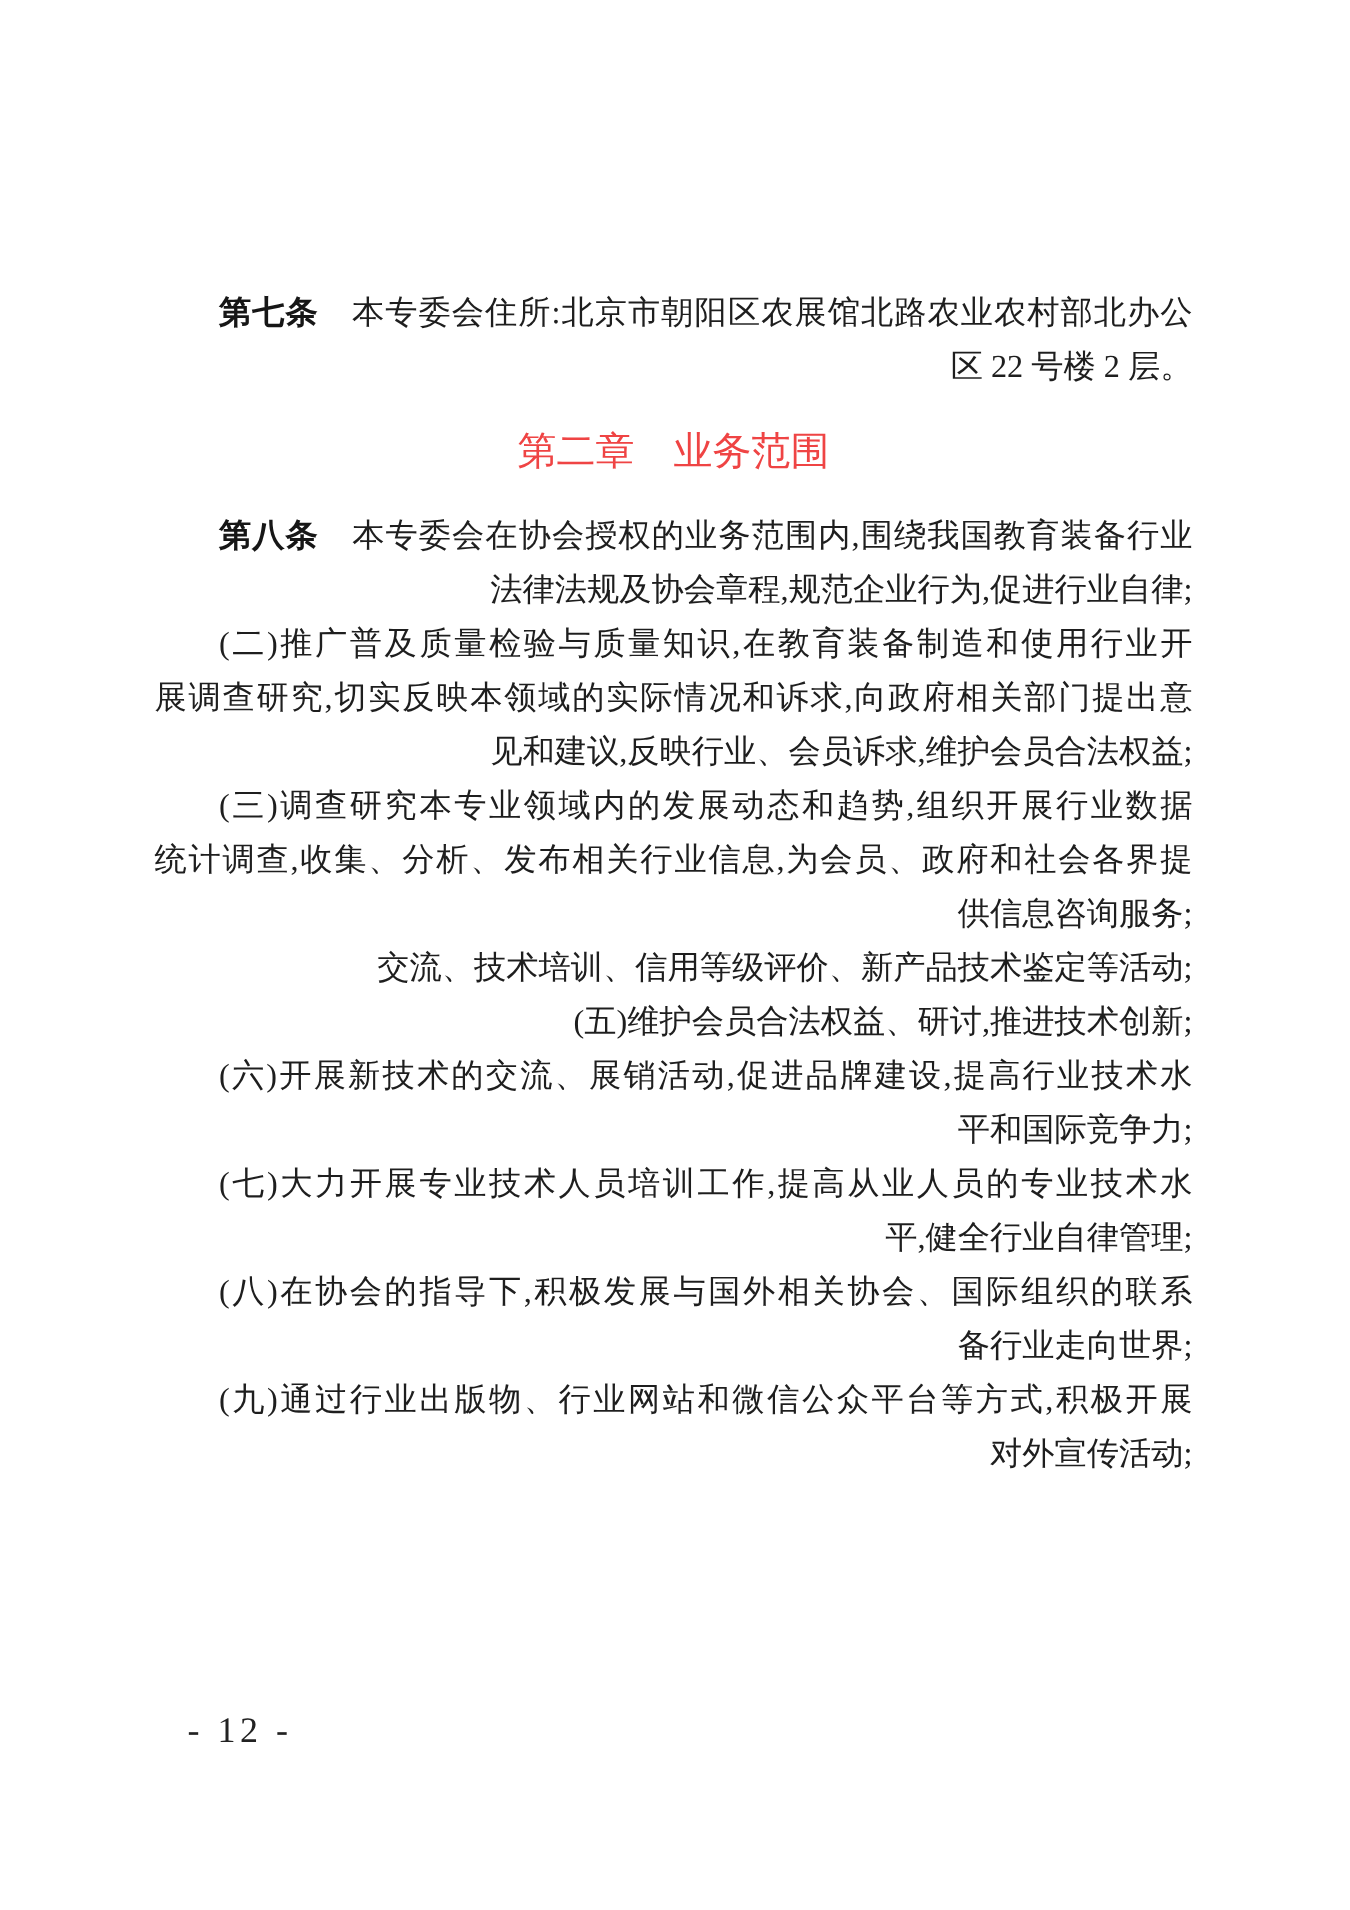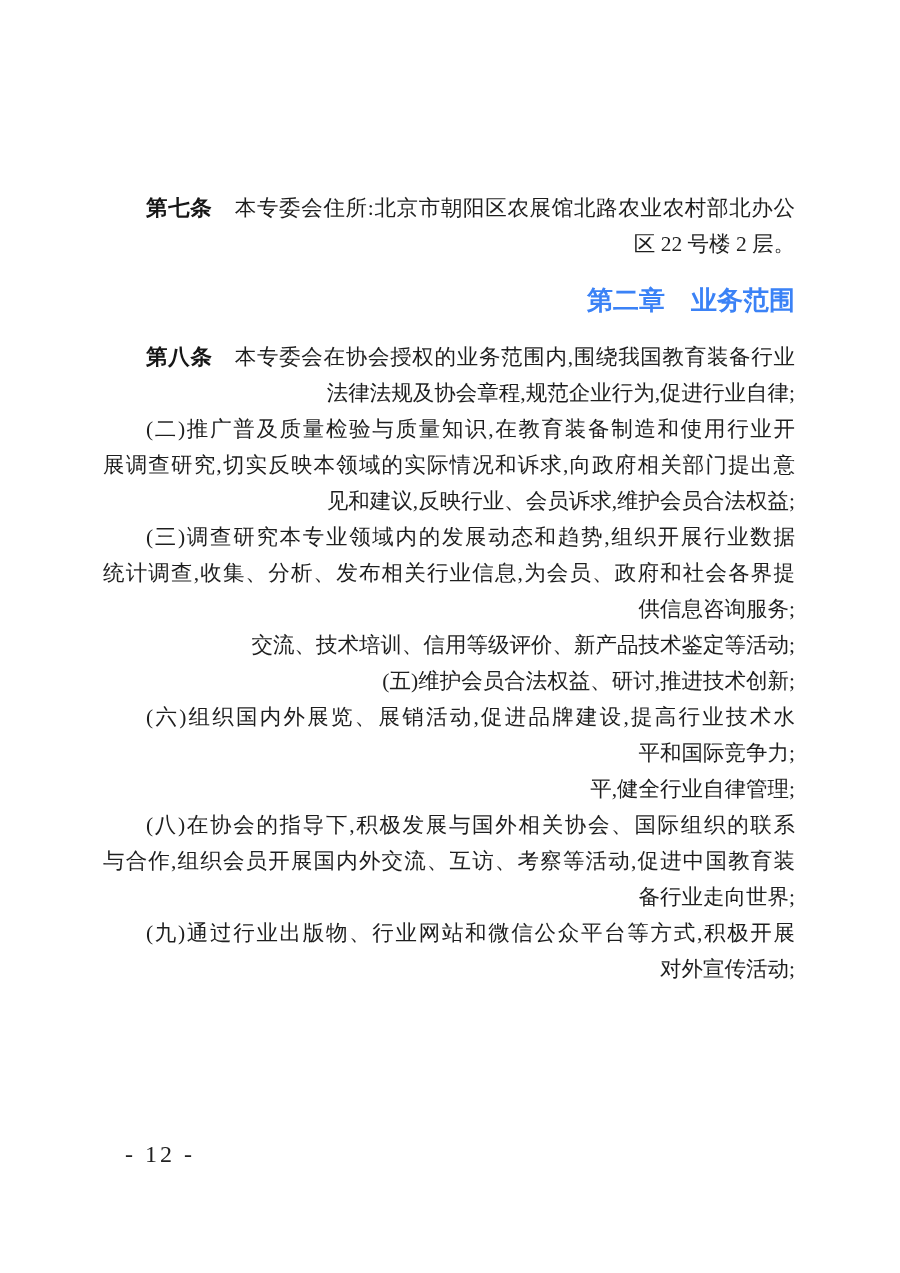--- a/index.html
+++ b/index.html
@@ -34,26 +34,26 @@
   .line.indent {
     text-indent: 43px;
   }
   .lead {
     font-weight: bold;
     font-family: "Liberation Sans", sans-serif;
     color: #161616;
   }
   .heading {
     font-size: 26px;
-    font-weight: bold;
+    font-weight: normal;
     font-family: "Liberation Sans", sans-serif;
-    text-align: right;
+    text-align: center;
     line-height: 40px;
     margin: 18px 0 19px 0;
-    color: #3b82f6;
+    color: #ef4444;
   }
   .page-number {
     position: absolute;
     left: 125px;
     top: 1141px;
     font-size: 24px;
     line-height: 26px;
     letter-spacing: 3px;
     color: #222222;
     font-family: "Liberation Serif", serif;
@@ -70,23 +70,23 @@
       <div class="line indent fill"><span class="lead">第八条</span>　本专委会在协会授权的业务范围内,围绕我国教育装备行业</div>
       <div class="line">法律法规及协会章程,规范企业行为,促进行业自律;</div>
       <div class="line indent fill">(二)推广普及质量检验与质量知识,在教育装备制造和使用行业开</div>
       <div class="line fill">展调查研究,切实反映本领域的实际情况和诉求,向政府相关部门提出意</div>
       <div class="line">见和建议,反映行业、会员诉求,维护会员合法权益;</div>
       <div class="line indent fill">(三)调查研究本专业领域内的发展动态和趋势,组织开展行业数据</div>
       <div class="line fill">统计调查,收集、分析、发布相关行业信息,为会员、政府和社会各界提</div>
       <div class="line">供信息咨询服务;</div>
       <div class="line">交流、技术培训、信用等级评价、新产品技术鉴定等活动;</div>
       <div class="line indent">(五)维护会员合法权益、研讨,推进技术创新;</div>
-      <div class="line indent fill">(六)组织国内外展览、展销活动,促进品牌建设,提高行业技术水</div>
+      <div class="line indent fill">(六)开展新技术的交流、展销活动,促进品牌建设,提高行业技术水</div>
       <div class="line">平和国际竞争力;</div>
+      <div class="line indent fill">(七)大力开展专业技术人员培训工作,提高从业人员的专业技术水</div>
       <div class="line">平,健全行业自律管理;</div>
       <div class="line indent fill">(八)在协会的指导下,积极发展与国外相关协会、国际组织的联系</div>
-      <div class="line fill">与合作,组织会员开展国内外交流、互访、考察等活动,促进中国教育装</div>
       <div class="line">备行业走向世界;</div>
       <div class="line indent fill">(九)通过行业出版物、行业网站和微信公众平台等方式,积极开展</div>
       <div class="line">对外宣传活动;</div>
     </div>
   <div class="page-number">- 12 -</div>
 </div>
 
 </body></html>

